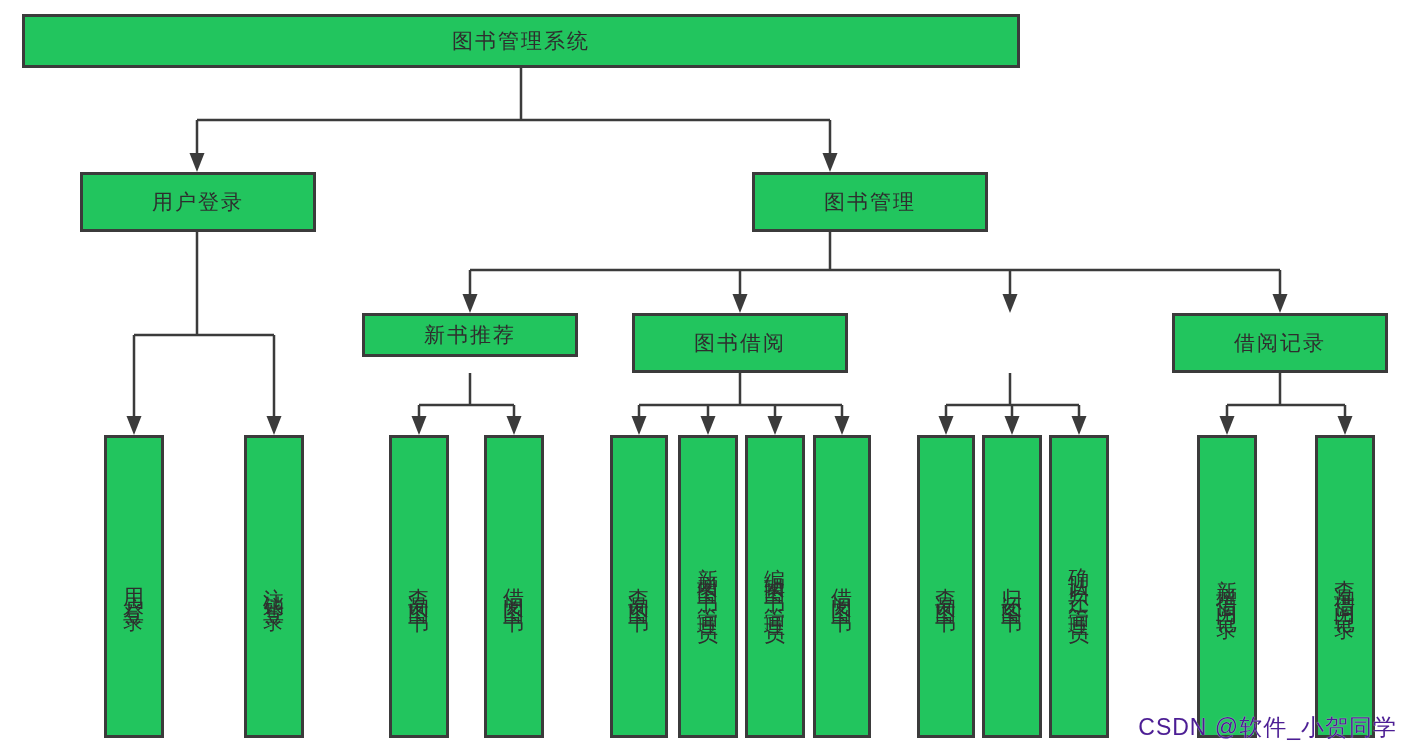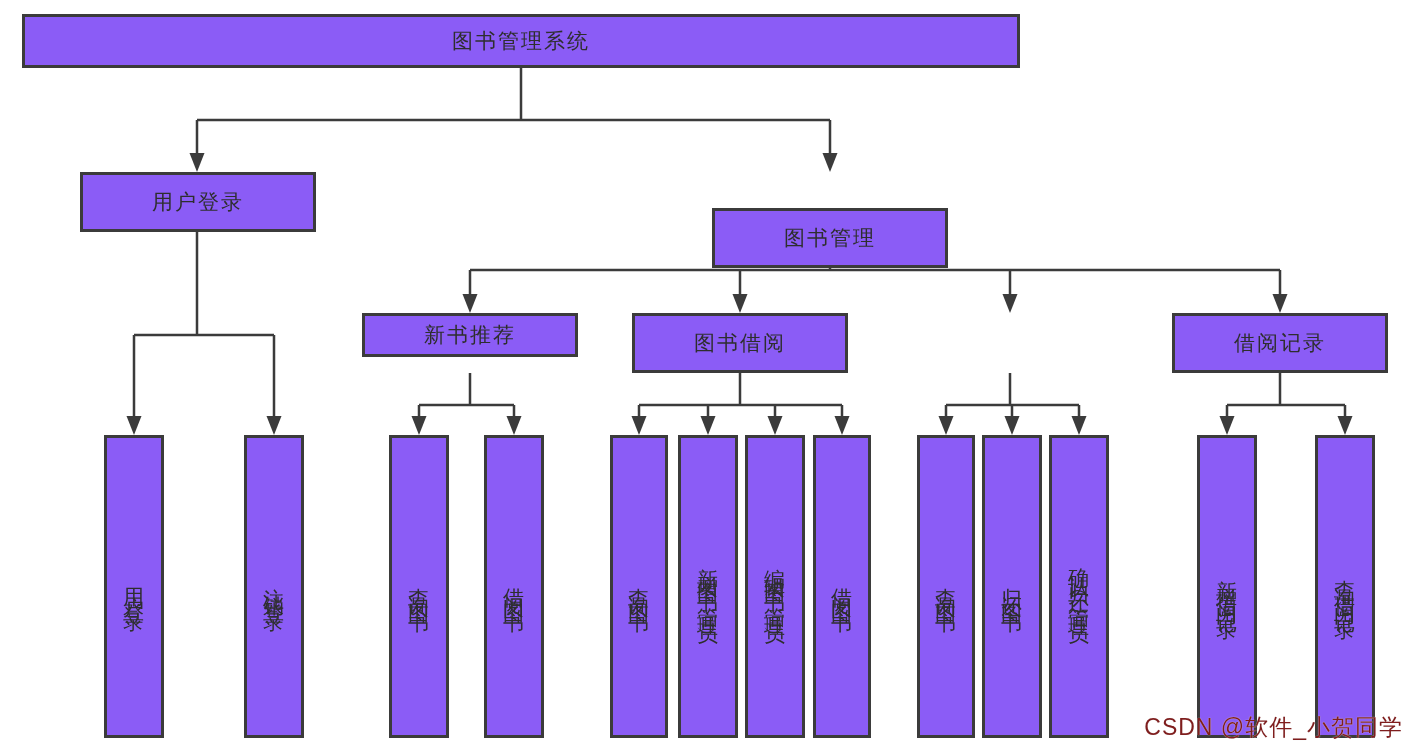--- a/index.html
+++ b/index.html
@@ -8,21 +8,21 @@
     width: 1405px;
     height: 747px;
     background: #ffffff;
     overflow: hidden;
     font-family: "Liberation Sans", "DejaVu Sans", sans-serif;
   }
   svg.wires { position: absolute; left: 0; top: 0; z-index: 1; }
   .node {
     position: absolute;
     box-sizing: border-box;
-    background: #8b5cf6;
+    background: #22c55e;
     border: 3px solid #3b3b3b;
     display: flex;
     align-items: center;
     justify-content: center;
     color: #2e2e2e;
     font-size: 21px;
     letter-spacing: 2px;
     z-index: 2;
     white-space: nowrap;
   }
@@ -30,24 +30,24 @@
   .leaf .vtext {
     writing-mode: vertical-rl;
     text-orientation: mixed;
     letter-spacing: 8px;
     line-height: 1;
     font-size: 21px;
     color: #2e2e2e;
   }
   .watermark {
     position: absolute;
-    right: 2px;
+    right: 8px;
     bottom: 4px;
     font-size: 23px;
-    color: #7f1d1d;
+    color: #4c1d95;
     letter-spacing: 1px;
     z-index: 3;
     text-shadow: 0 0 1px #e8e8e8;
   }
 </style>
 </head>
 <body>
 
 <div class="canvas">
 
@@ -87,21 +87,21 @@
       <polygon points="1004.5,416 1019.5,416 1012,435"></polygon>
       <polygon points="1071.5,416 1086.5,416 1079,435"></polygon>
       <polygon points="1219.5,416 1234.5,416 1227,435"></polygon>
       <polygon points="1337.5,416 1352.5,416 1345,435"></polygon>
     </g>
   </svg>
 
   <div class="node" style="left:22px; top:14px; width:998px; height:54px;">图书管理系统</div>
 
   <div class="node" style="left:80px; top:172px; width:236px; height:60px;">用户登录</div>
-  <div class="node" style="left:712px; top:172px; width:236px; height:60px;margin-top:36px;">图书管理</div>
+  <div class="node" style="left:752px; top:172px; width:236px; height:60px;">图书管理</div>
 
   <div class="node" style="left:362px; top:313px; width:216px; height:44px;">新书推荐</div>
   <div class="node" style="left:632px; top:313px; width:216px; height:60px;">图书借阅</div>
   <div class="node" style="left:1172px; top:313px; width:216px; height:60px;">借阅记录</div>
 
   <div class="node leaf" style="left:104px; top:435px; width:60px; height:303px;">
     <span class="vtext">用户登录</span>
   </div>
   <div class="node leaf" style="left:244px; top:435px; width:60px; height:303px;">
     <span class="vtext">注销登录</span>

